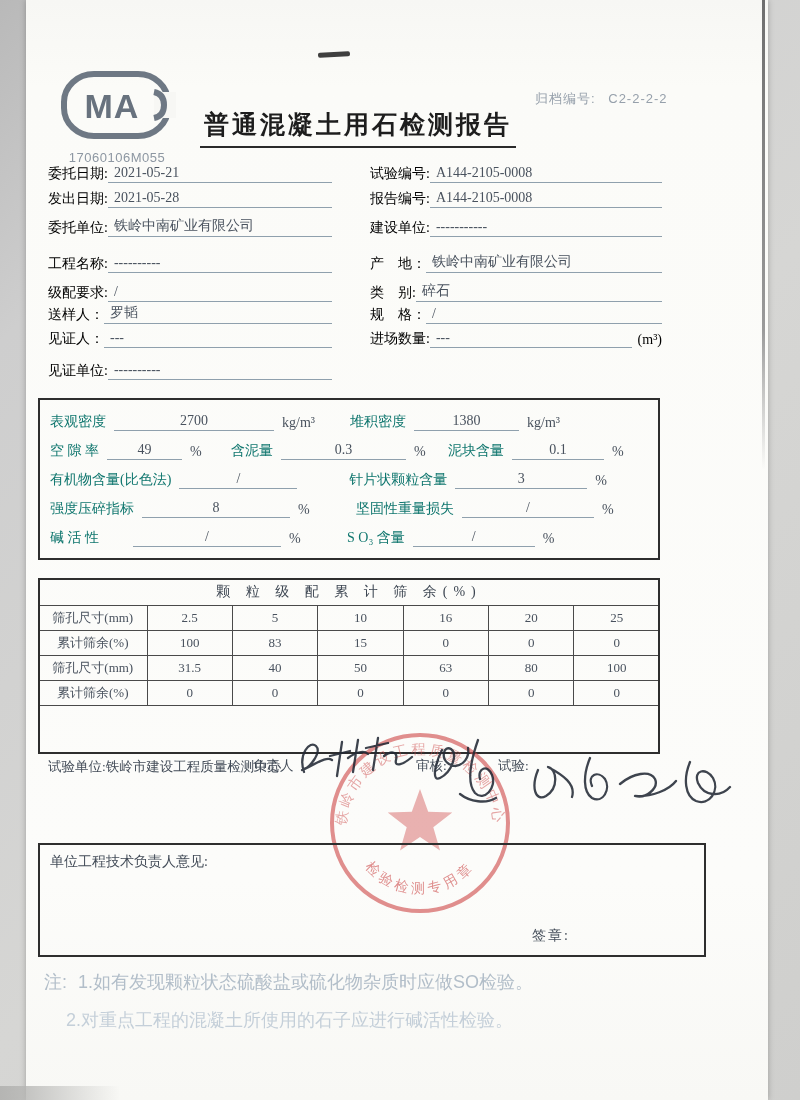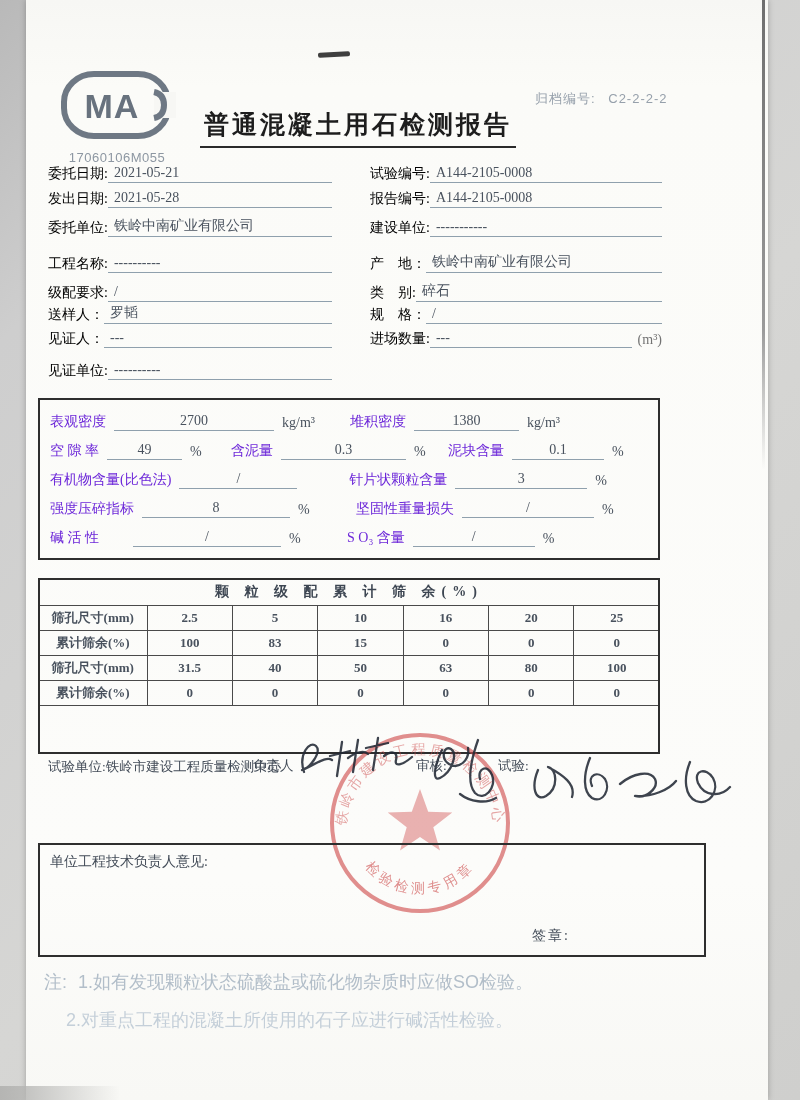--- a/index.html
+++ b/index.html
@@ -26,34 +26,34 @@
   .cma-code{font-size:13px;color:#8d97a2;letter-spacing:.5px;margin-top:0;
     font-family:"Liberation Sans",sans-serif;}
   
   .col{position:absolute;top:164px;display:flex;flex-direction:column;}
   .col-left{left:48px;width:284px;}
   .col-right{left:370px;width:292px;}
   .frow{display:flex;align-items:flex-end;font-size:14px;height:19px;}
   .frow .lbl{white-space:pre;color:#000000;}
   .frow .val{flex:1;border-bottom:1.2px solid #8fa0ad;color:#49525e;
     padding:0 4px 1px 6px;white-space:pre;}
-  .frow .unit{margin-left:6px;color:#737373;margin-top:48px;}
+  .frow .unit{margin-left:6px;color:#000000;margin-top:48px;}
   
   .props{position:absolute;left:38px;top:398px;width:622px;height:162px;
     border:2px solid #2e2e2e;box-sizing:border-box;background:transparent;
     display:flex;flex-direction:column;justify-content:space-around;padding:6px 0;}
   .prow{display:flex;align-items:flex-end;font-size:14px;padding-left:10px;height:20px;}
-  .prow .plbl{white-space:pre;color:#6d28d9;}
+  .prow .plbl{white-space:pre;color:#0f766e;}
   .prow .pval{border-bottom:1.2px solid #8fa0ad;text-align:center;color:#49525e;
     margin-left:8px;padding-bottom:1px;}
   .prow .punit{margin-left:8px;color:#49525e;width:52px;}
   
   .sieve{position:absolute;left:38px;top:578px;width:622px;border-collapse:collapse;
     table-layout:fixed;font-size:13px;color:#49525e;}
-  .sieve td{border:1px solid #4a4a4a;text-align:center;height:24px;padding:0;font-weight:bold;}
+  .sieve td{border:1px solid #4a4a4a;text-align:center;height:24px;padding:0;}
   .sieve .ttl{border:1px solid #4a4a4a;font-size:14px;letter-spacing:6px;color:#3d4652;height:26px;}
   .sieve-wrap{position:absolute;left:38px;top:578px;width:622px;height:176px;
     border:2px solid #2e2e2e;box-sizing:border-box;pointer-events:none;}
   .sieve .concl-lbl{letter-spacing:2px;}
   .sieve .concl-txt{text-align:left;padding:3px 8px;line-height:1.55;height:50px;}
   
   .footer-line{position:absolute;left:48px;top:757px;width:700px;font-size:13.5px;color:#434c58;}
   .lab{display:inline-block;width:252px;vertical-align:top;line-height:1.45;}
   .sign-lbl{position:absolute;top:0;}
   

